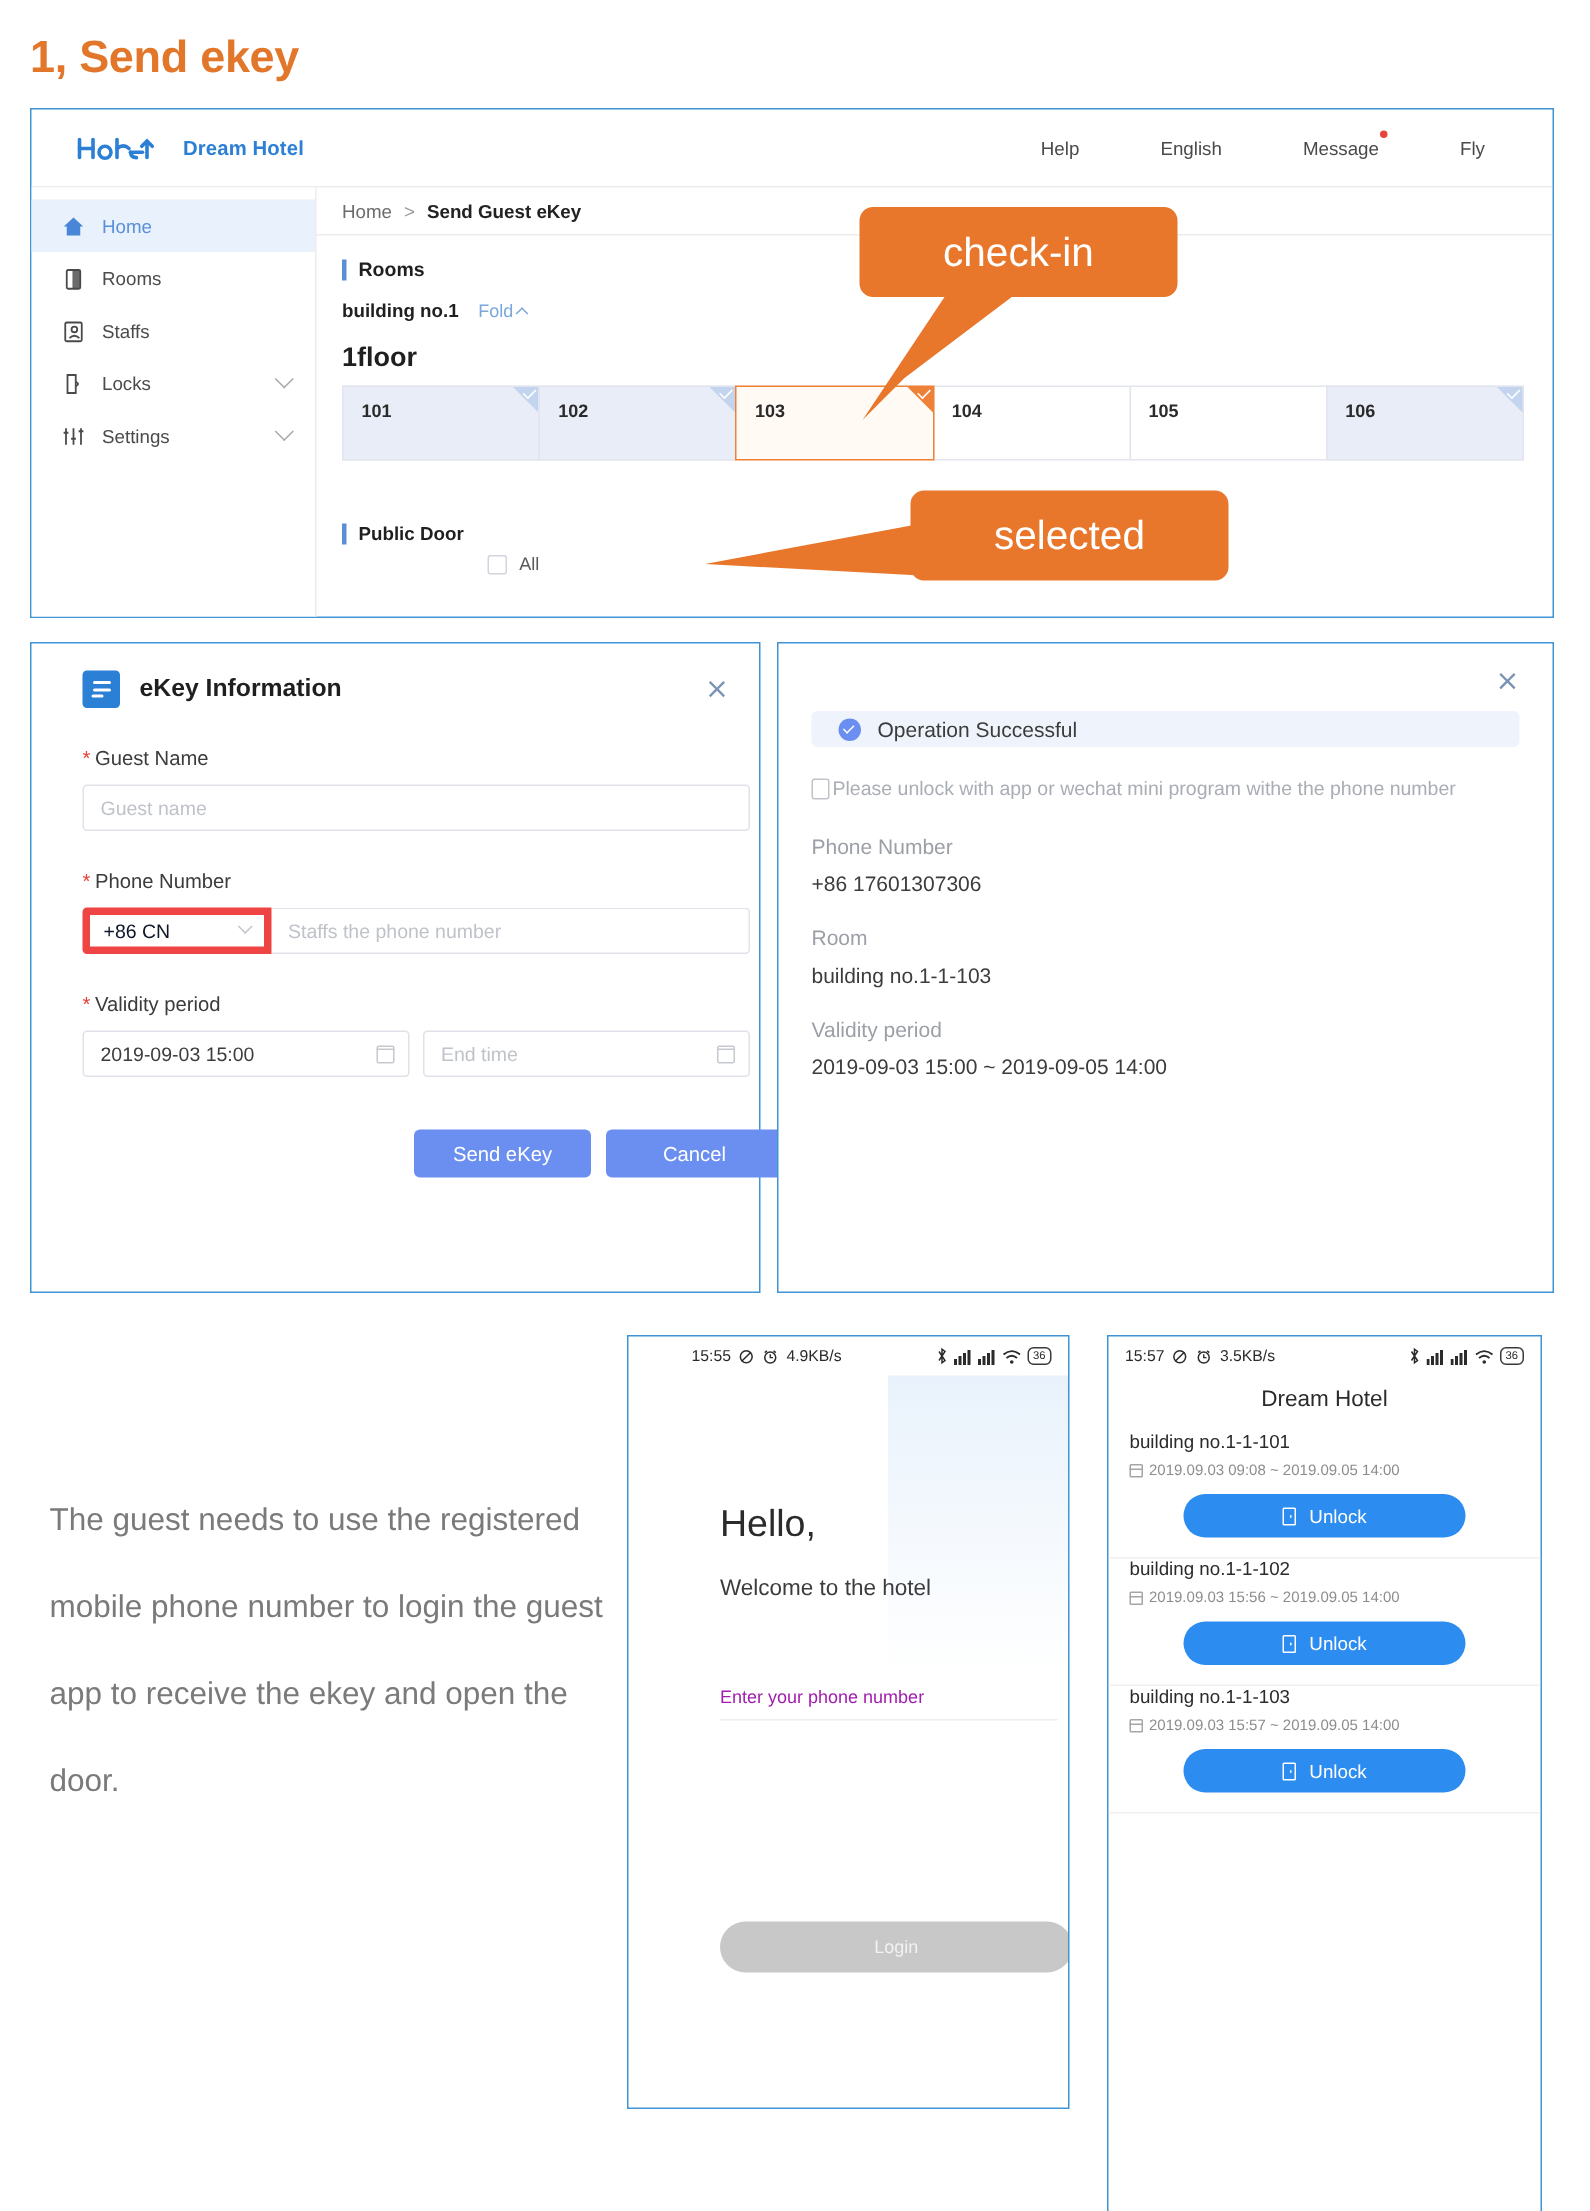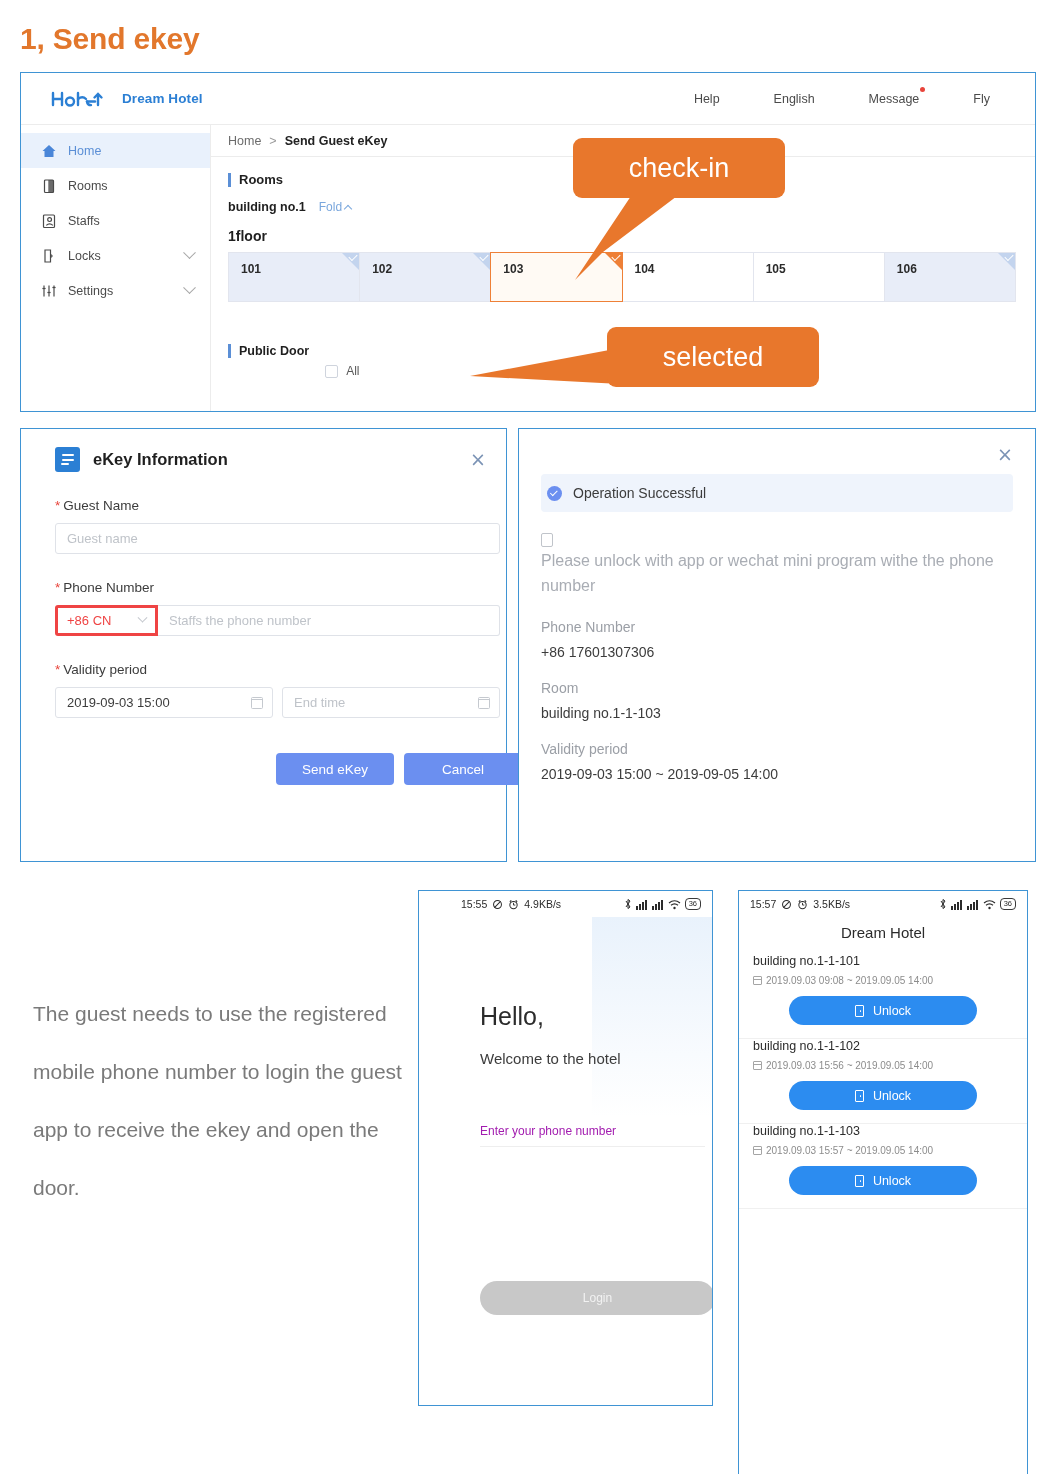--- a/index.html
+++ b/index.html
@@ -78,21 +78,21 @@
     margin-bottom: 13px;
   }
   .bld-row { display: flex; align-items: baseline; gap: 13px; margin-bottom: 14px; }
   .bld-name { font-size: 12.5px; font-weight: 700; color: #1f1f1f; }
   .fold { font-size: 12px; color: #7aa7dd; display: flex; align-items: center; gap: 3px; }
   .fold .caret {
     width: 6px; height: 6px; border-left: 1.2px solid #7aa7dd;
     border-top: 1.2px solid #7aa7dd; transform: rotate(45deg); display:inline-block;
     position: relative; top: 2px;
   }
-  .floor-lbl { font-size: 14px; font-weight: 700; color: #1f1f1f; margin-bottom: 8px; }
+  .floor-lbl { font-size: 18px; font-weight: 700; color: #1f1f1f; margin-bottom: 8px; }
 
   .room-grid { display: flex; width: 787px; }
   .room {
     flex: 1; height: 50px; border: 1px solid #e2e5ee;
     margin-right: -1px; position: relative; background: #fff;
   }
   .room.assigned { background: #E8EDF8; }
   .room .rno {
     position: absolute; left: 12px; top: 9px;
     font-size: 12px; font-weight: 700; color: #2b2b2b;
@@ -162,22 +162,22 @@
   .field { margin-top: 26px; }
   .flabel { font-size: 13.5px; color: #3c3c3c; margin-bottom: 10px; }
   .flabel .req { color: #E8443B; margin-right: 3px; }
   .inp {
     width: 445px; height: 31px; border: 1px solid #dfe2e8; border-radius: 3px;
     display: flex; align-items: center; padding: 0 11px;
     font-size: 13px; color: #bfc3c9; background: #fff;
   }
   .row2 { display: flex; gap: 0; width: 445px; }
   .sel {
-    width: 103px; height: 31px; border: 3px solid #ef4444; border-radius: 3px 0 0 3px;
-    display: flex; align-items: center; padding: 0 9px; font-size: 13px; color: #ef4444;
+    width: 126px; height: 31px; border: 5px solid #ef4444; border-radius: 3px 0 0 3px;
+    display: flex; align-items: center; padding: 0 9px; font-size: 13px; color: #0f172a;
   }
   .sel .sc { margin-left: auto; width: 7px; height: 7px;
     border-right: 1.2px solid #c2c6cc; border-bottom: 1.2px solid #c2c6cc;
     transform: rotate(45deg) translate(-2px,-2px); }
   .inp-phone {
     flex: 1; height: 31px; border: 1px solid #dfe2e8; border-left: none; border-radius: 0 3px 3px 0;
     display: flex; align-items: center; padding: 0 11px; font-size: 13px; color: #bfc3c9;
   }
   .row-dates { display: flex; gap: 9px; width: 445px; }
   .dinp {
@@ -195,32 +195,32 @@
 
   
   .success {
     position: absolute; left: 518px; top: 428px;
     width: 518px; height: 434px; border: 1.5px solid #3F94D4; background: #fff;
     padding: 16px 22px 0 22px;
   }
   .succ-close { text-align: right; font-size: 19px; color: #7b93b5; line-height: 1;
     font-family: "DejaVu Sans", sans-serif; }
   .succ-bar {
-    margin-top: 10px; height: 38px; background: #EFF4FC; border-radius: 4px;
-    display: flex; align-items: center; gap: 11px; padding: 0 6px;
+    margin-top: 10px; height: 24px; background: #EFF4FC; border-radius: 4px;
+    display: flex; align-items: center; gap: 11px; padding: 0 18px;
   }
   .succ-check {
     width: 15px; height: 15px; border-radius: 50%; background: #6B8FF0;
     display: flex; align-items: center; justify-content: center; flex: none;
   }
   .succ-check .k { width: 7px; height: 4px; border-left: 1.4px solid #fff; border-bottom: 1.4px solid #fff;
     transform: rotate(-45deg) translate(0px,-1px); }
   .succ-bar-txt { font-size: 14px; color: #3c3c3c; }
   .succ-note {
-    margin-top: 18px; font-size: 16px; color: #a9adb4; line-height: 1.55; display: flex; gap: 2px; flex-direction: column;
+    margin-top: 18px; font-size: 13px; color: #a9adb4; line-height: 1.55; display: flex; gap: 2px;
   }
   .note-ic { width: 12px; height: 14px; border: 1.3px solid #c0c4ca; border-radius: 2px; flex: none; margin-top: 3px; }
   .succ-grp { margin-top: 20px; }
   .succ-lbl { font-size: 14px; color: #9b9fa6; margin-bottom: 9px; }
   .succ-val { font-size: 14px; color: #3c3c3c; }
 
   
   .para {
     position: absolute; left: 33px; top: 985px; width: 380px;
     font-size: 21px; color: #7a7a7a; line-height: 58px;

